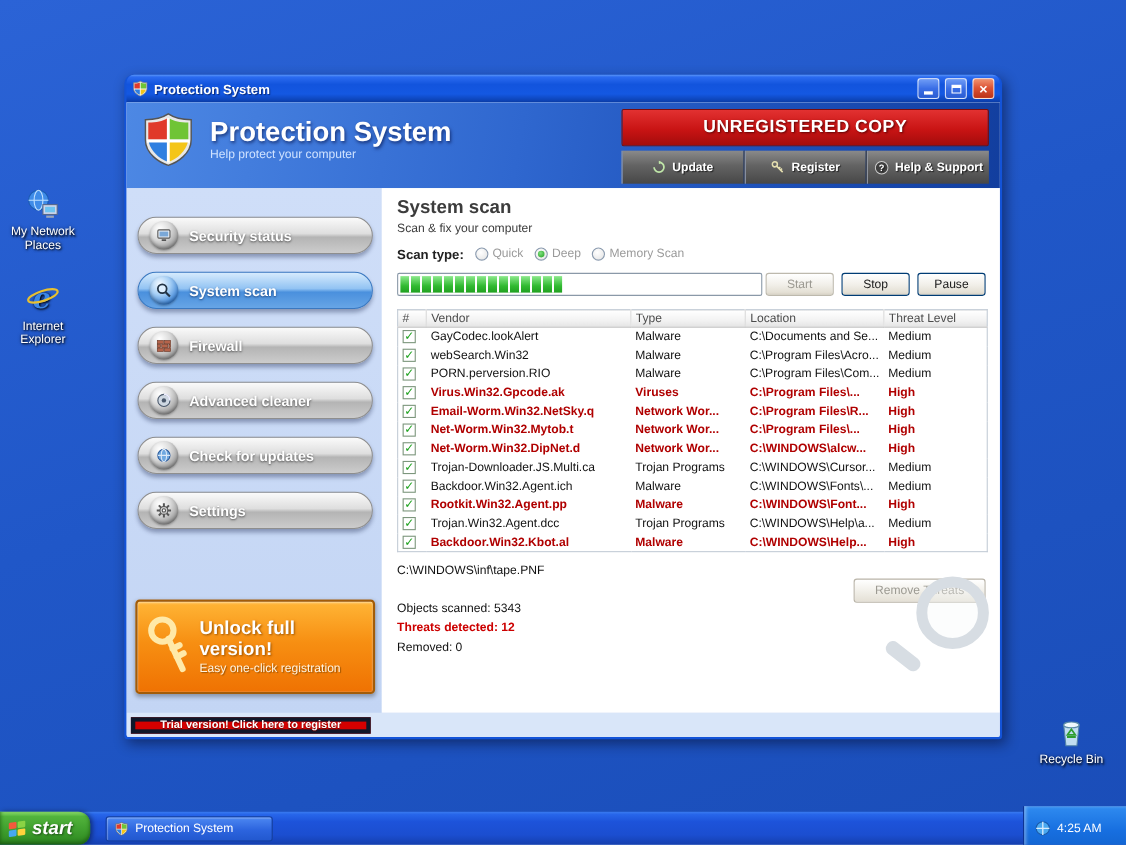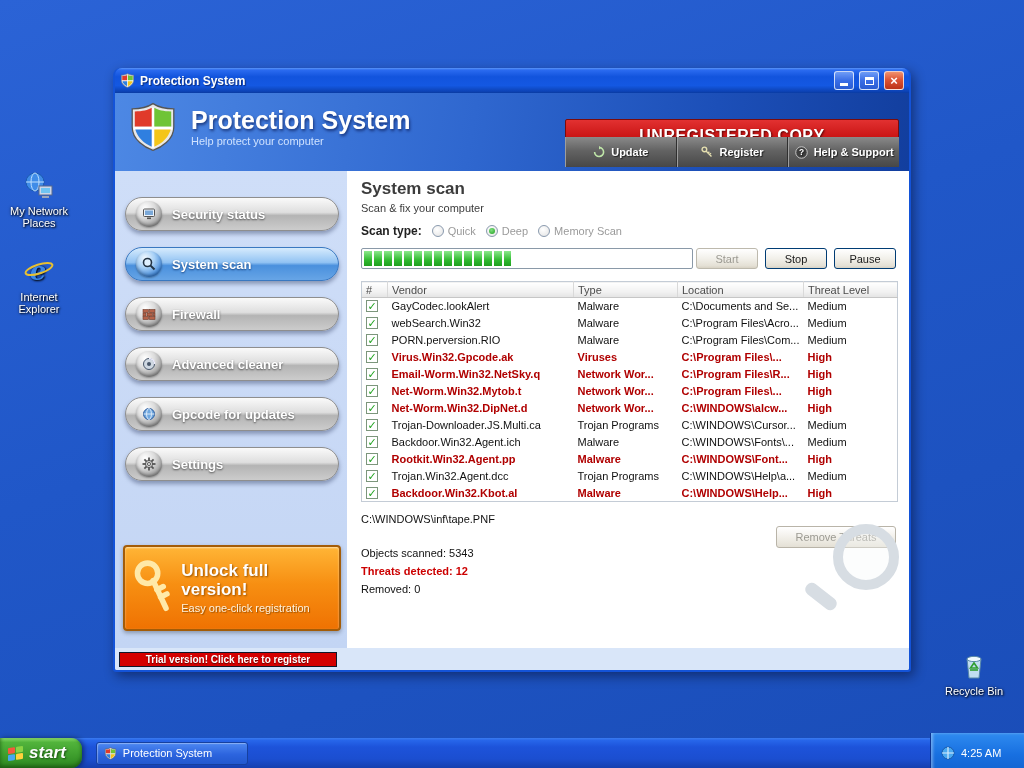--- a/index.html
+++ b/index.html
@@ -50,21 +50,21 @@
 
   
   .app-header { position:absolute; top:0; left:0; right:0; height:78px;
     background:linear-gradient(100deg,#4d88e4 0%,#2f67cf 45%,#1c4fb8 75%,#123e9e 100%); }
   .brand { position:absolute; left:12px; top:8px; display:flex; align-items:center; gap:12px; }
   .brand-title { color:#fff; font-size:25px; font-weight:bold; text-shadow:1px 2px 3px rgba(0,10,60,.6); line-height:1; }
   .brand-sub { color:#cfe2ff; font-size:11px; margin-top:2px; }
   .unreg { position:absolute; left:450px; right:10px; top:6px; height:34px;
     border:1px solid #7a0c0c; border-radius:2px; display:flex; align-items:center; justify-content:center;
     background:linear-gradient(180deg,#e23131 0%,#c91414 55%,#a40c0c 100%);
-    color:#fff; font-weight:bold; font-size:16px; letter-spacing:.5px; text-shadow:1px 1px 2px #5a0404;margin-top:20px; }
+    color:#fff; font-weight:bold; font-size:16px; letter-spacing:.5px; text-shadow:1px 1px 2px #5a0404; }
   .hdr-btns { position:absolute; left:450px; right:10px; top:44px; height:30px; display:flex;border-radius:12px; }
   .hdr-btn { flex:1; display:flex; align-items:center; justify-content:center; gap:6px;
     background:linear-gradient(180deg,#8a8a8a 0%,#636363 45%,#474747 100%);
     border-right:1px solid #2f2f2f; border-left:1px solid #9d9d9d;
     color:#fff; font-size:11px; font-weight:bold; text-shadow:1px 1px 1px #222; cursor:pointer; }
 
   
   .sidebar { position:absolute; top:78px; left:0; width:232px; bottom:22px;
     background:linear-gradient(180deg,#cfdef8 0%,#c3d5f4 100%); }
   .side-item { position:relative; margin:0 8px 16px 10px; height:34px; border-radius:17px;
@@ -84,21 +84,21 @@
   .unlock { position:absolute; left:8px; top:374px; width:218px; height:86px; border-radius:4px;
     border:2px solid #a35c08; display:flex; align-items:center; gap:6px; padding:6px; cursor:pointer;
     background:linear-gradient(180deg,#ffb536 0%,#f78f12 45%,#ef7202 100%);
     box-shadow:inset 0 1px 2px rgba(255,255,255,.6), 0 2px 4px rgba(0,0,0,.3); }
   .unlock-title { color:#fff; font-size:17px; font-weight:bold; text-shadow:1px 1px 2px #9a5200; line-height:1.1; }
   .unlock-sub { color:#fff3df; font-size:11px; margin-top:3px; text-shadow:1px 1px 1px #9a5200; }
 
   
   .bottom-strip { position:absolute; left:0; right:0; bottom:0; height:22px; background:#d9e6f9;
     display:flex; align-items:center; }
-  .trial { margin-left:4px; width:218px; height:15px; background:#d40000; border:1px solid #0f172a;
+  .trial { margin-left:4px; width:218px; height:15px; background:#d40000; border:4px solid #0f172a;
     color:#fff; font-size:10px; font-weight:bold; display:flex; align-items:center; justify-content:center;
     cursor:pointer; text-shadow:0 1px 1px #600; }
 
   
   .main { position:absolute; top:78px; left:232px; right:0; bottom:22px; background:#fff; padding:8px 13px 0 14px; }
   .main h1 { font-size:17px; color:#3c3c3c; margin-bottom:3px; }
   .subhead { font-size:11px; color:#3c3c3c; margin-bottom:10px; }
   .scan-type-row { display:flex; align-items:center; gap:10px; font-size:11px; margin-bottom:10px; }
   .scan-type-label { color:#222; font-weight:bold; font-size:12px; }
   .radio-opt { display:flex; align-items:center; gap:4px; color:#9a9a9a; cursor:pointer; }
@@ -293,21 +293,21 @@
           <span>Advanced cleaner</span>
         </div>
         <div class="side-item">
           <span class="sphere">
             <svg width="16" height="16" viewBox="0 0 16 16">
                 <circle cx="8" cy="8" r="5.5" fill="#6fa8e0" stroke="#2a5a9c"></circle>
                 <ellipse cx="8" cy="8" rx="2.4" ry="5.5" fill="none" stroke="#dce9f8"></ellipse>
                 <line x1="2.5" y1="8" x2="13.5" y2="8" stroke="#dce9f8"></line>
               </svg>
           </span>
-          <span>Gpcode for updates</span>
+          <span>Check for updates</span>
         </div>
         <div class="side-item">
           <span class="sphere">
             <svg width="16" height="16" viewBox="0 0 16 16">
                 <g stroke="#555" stroke-width="1.8">
                   <line x1="8" y1="1.5" x2="8" y2="14.5"></line>
                   <line x1="1.5" y1="8" x2="14.5" y2="8"></line>
                   <line x1="3.4" y1="3.4" x2="12.6" y2="12.6"></line>
                   <line x1="12.6" y1="3.4" x2="3.4" y2="12.6"></line>
                 </g>

